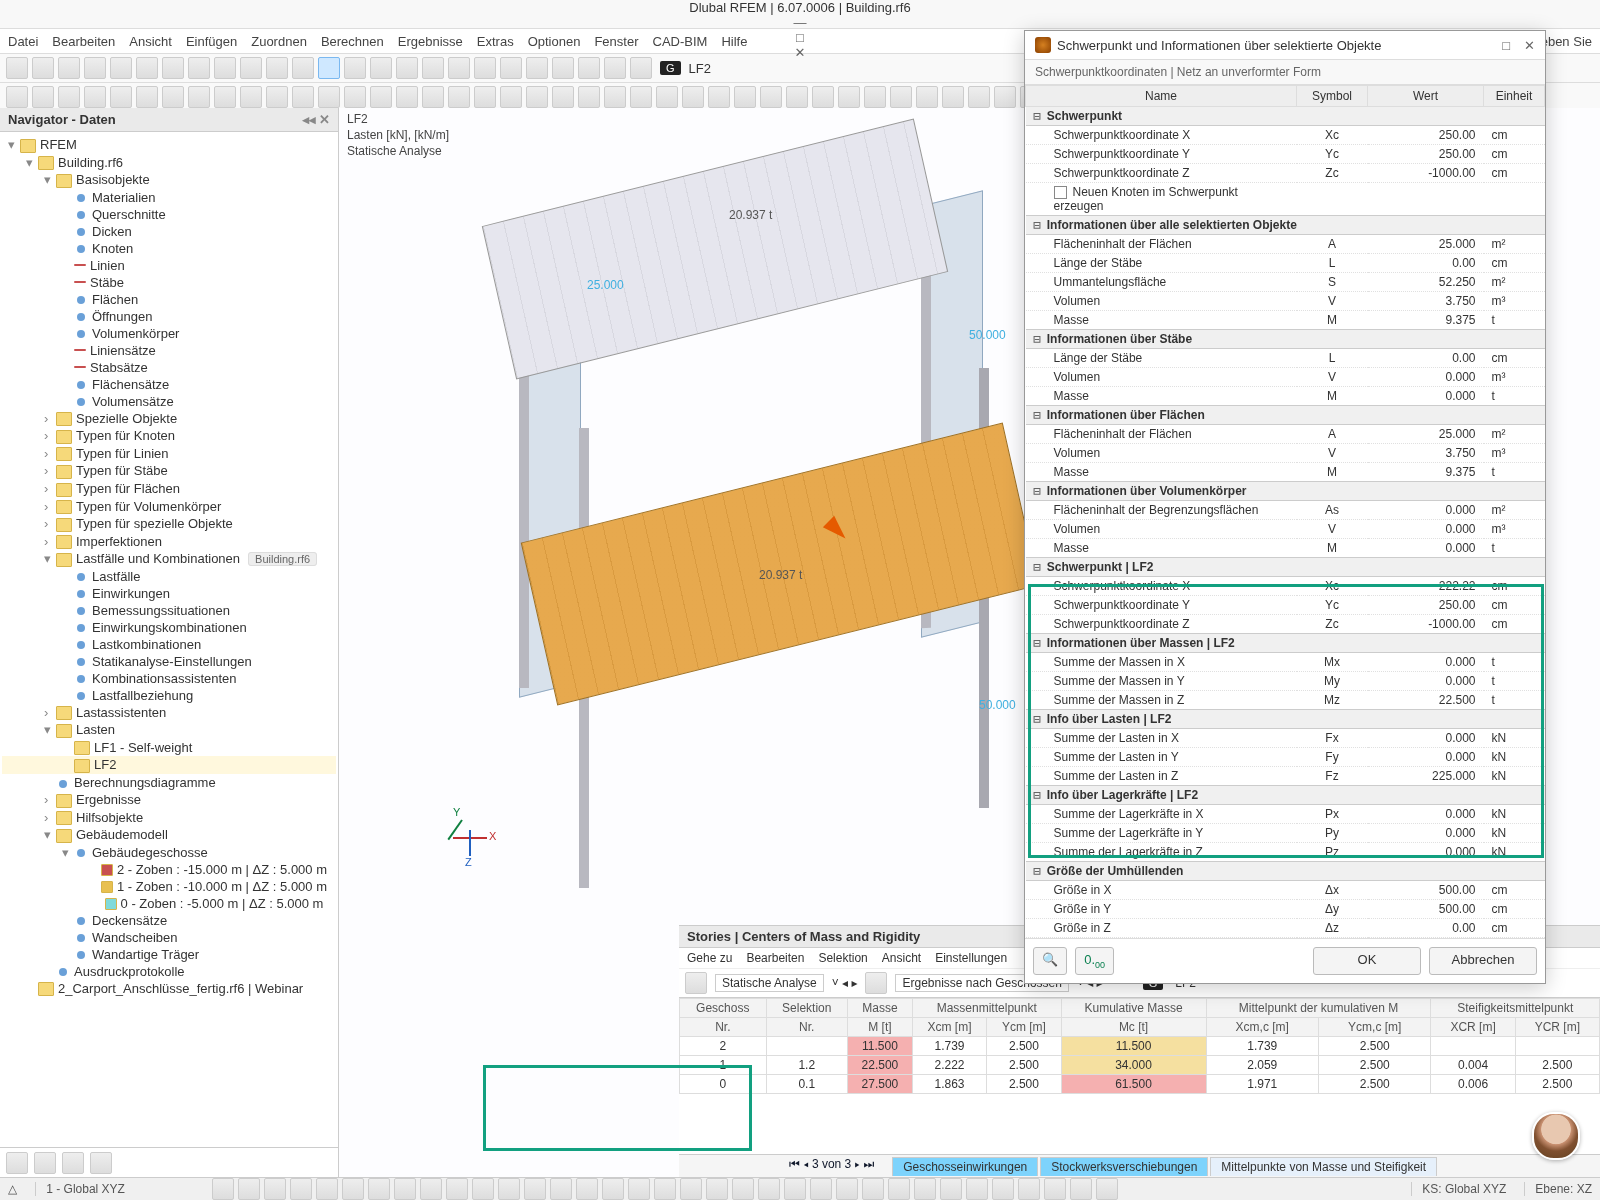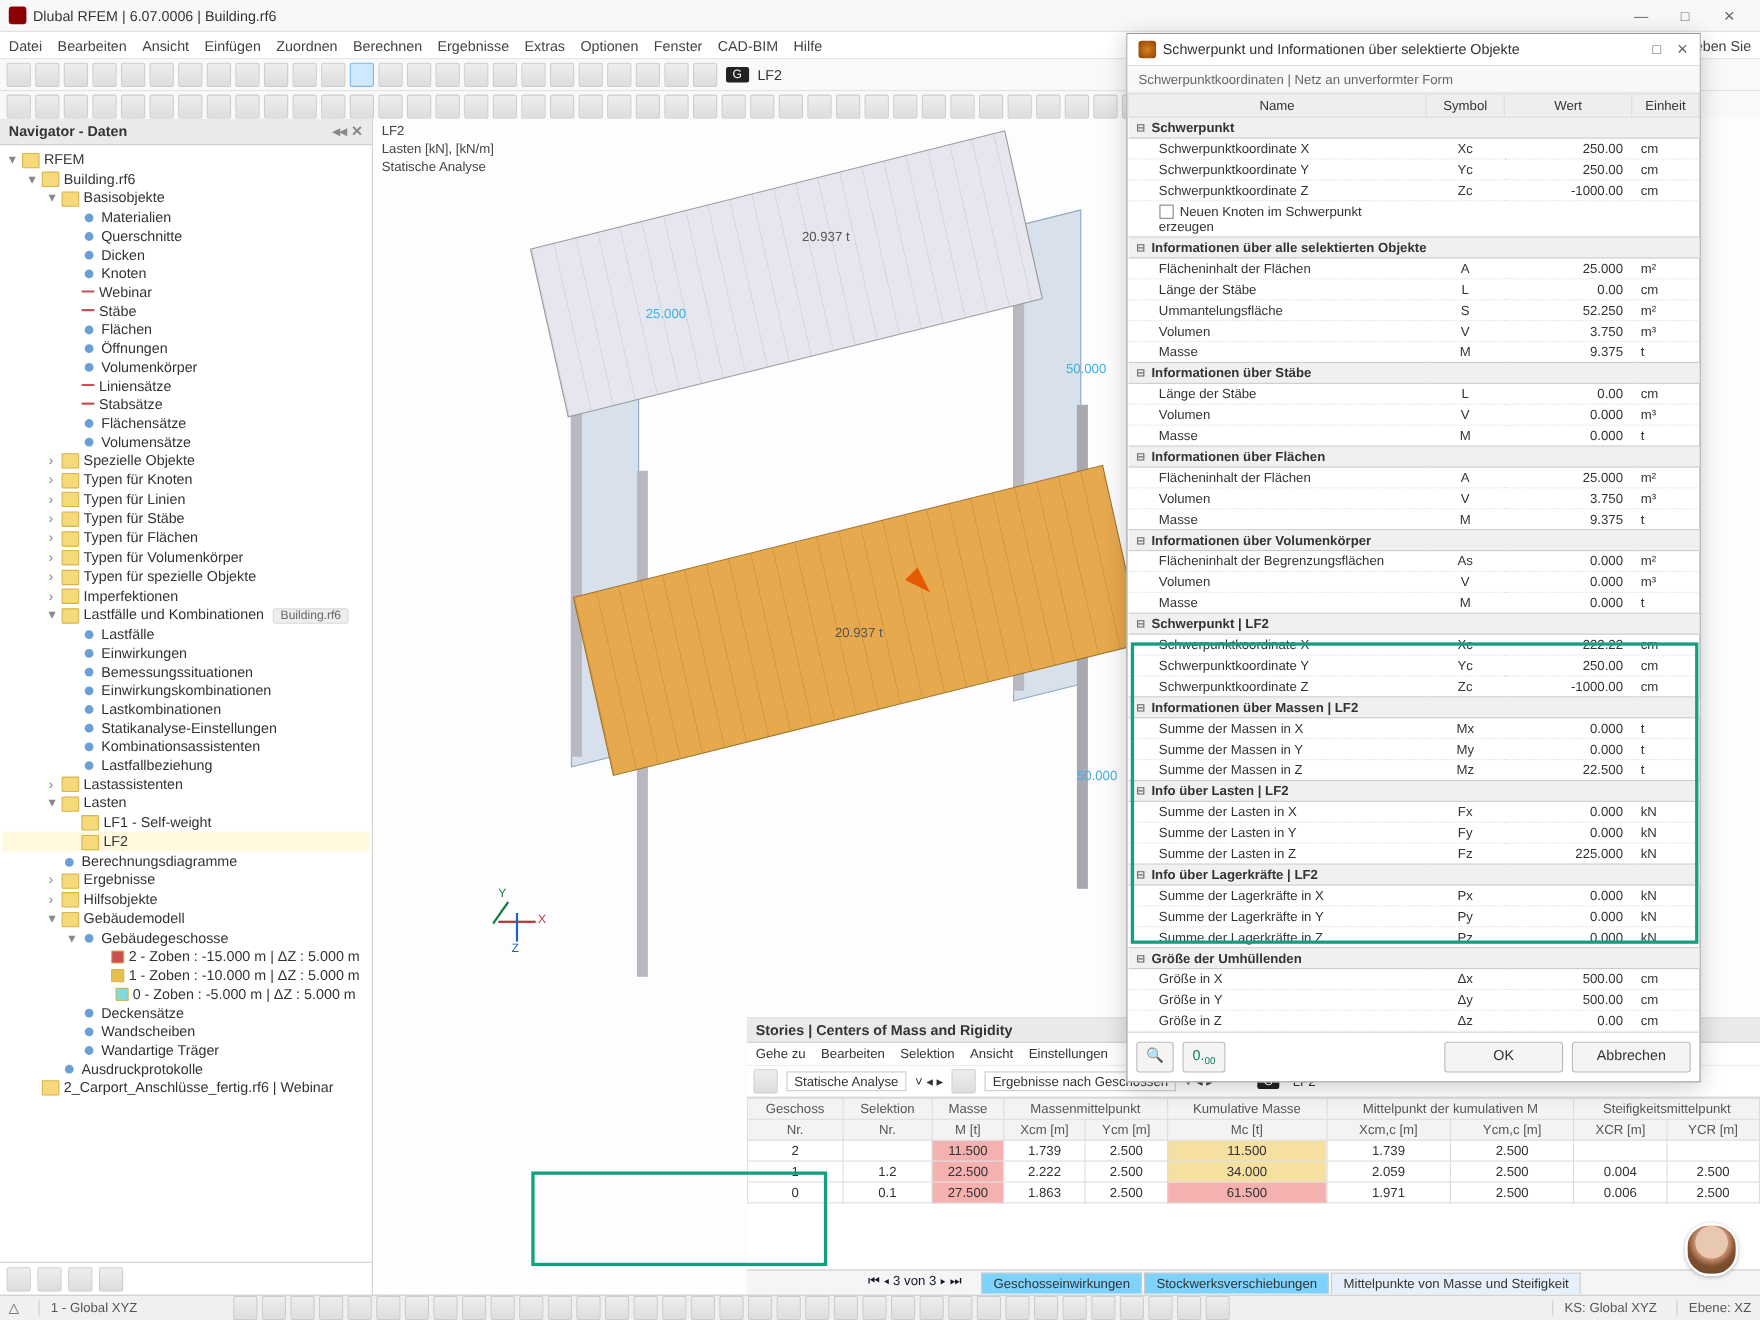--- a/index.html
+++ b/index.html
@@ -14,20 +14,21 @@
     overflow: hidden;
   }
   .titlebar {
     height: 28px;
     background: #f8f8f8;
     border-bottom: 1px solid #ddd;
     display: flex;
     align-items: center;
     padding: 0 8px;
     font-size: 13px;
+    flex-direction: column;
   }
   .titlebar .app-icon {
     width: 16px; height: 16px; background: #8b0000; border-radius: 3px; margin-right: 6px;
   }
   .titlebar .spacer { flex: 1; }
   .titlebar .winbtn { width: 40px; text-align: center; color: #666; cursor: pointer; }
   .menubar {
     height: 24px;
     background: #fff;
     border-bottom: 1px solid #ddd;
@@ -265,21 +266,21 @@
     width: 520px;
     background: #fff;
     border: 1px solid #999;
     box-shadow: 0 4px 20px rgba(0,0,0,0.2);
     display: flex; flex-direction: column;
     z-index: 100;
   }
   .dlg-title {
     background: #fff;
     padding: 6px 10px;
-    display: flex; align-items: flex-start; gap: 6px;
+    display: flex; align-items: center; gap: 6px;
     border-bottom: 1px solid #ddd;
   }
   .dlg-title .dlg-icon {
     width: 16px; height: 16px; background: radial-gradient(#d58020,#8b4000); border-radius: 3px;
   }
   .dlg-winbtns { margin-left: auto; display: flex; gap: 14px; color: #666; }
   .dlg-sub {
     background: #f8f8f8;
     padding: 5px 10px;
     color: #666;
@@ -457,21 +458,21 @@
       <span style="color:#888;">◂◂ ✕</span>
     </div>
     <div class="tree" id="nav-tree">
         <div class="tree-node l1"><span class="arrow">▾</span><span class="ico "></span><span>RFEM</span></div>
         <div class="tree-node l2"><span class="arrow">▾</span><span class="ico "></span><span>Building.rf6</span></div>
         <div class="tree-node l3"><span class="arrow">▾</span><span class="ico "></span><span>Basisobjekte</span></div>
         <div class="tree-node l4"><span class="arrow"></span><span class="ico dot"></span><span>Materialien</span></div>
         <div class="tree-node l4"><span class="arrow"></span><span class="ico dot"></span><span>Querschnitte</span></div>
         <div class="tree-node l4"><span class="arrow"></span><span class="ico dot"></span><span>Dicken</span></div>
         <div class="tree-node l4"><span class="arrow"></span><span class="ico dot"></span><span>Knoten</span></div>
-        <div class="tree-node l4"><span class="arrow"></span><span class="ico line"></span><span>Webinar</span></div>
+        <div class="tree-node l4"><span class="arrow"></span><span class="ico line"></span><span>Linien</span></div>
         <div class="tree-node l4"><span class="arrow"></span><span class="ico line"></span><span>Stäbe</span></div>
         <div class="tree-node l4"><span class="arrow"></span><span class="ico dot"></span><span>Flächen</span></div>
         <div class="tree-node l4"><span class="arrow"></span><span class="ico dot"></span><span>Öffnungen</span></div>
         <div class="tree-node l4"><span class="arrow"></span><span class="ico dot"></span><span>Volumenkörper</span></div>
         <div class="tree-node l4"><span class="arrow"></span><span class="ico line"></span><span>Liniensätze</span></div>
         <div class="tree-node l4"><span class="arrow"></span><span class="ico line"></span><span>Stabsätze</span></div>
         <div class="tree-node l4"><span class="arrow"></span><span class="ico dot"></span><span>Flächensätze</span></div>
         <div class="tree-node l4"><span class="arrow"></span><span class="ico dot"></span><span>Volumensätze</span></div>
         <div class="tree-node l3"><span class="arrow">›</span><span class="ico "></span><span>Spezielle Objekte</span></div>
         <div class="tree-node l3"><span class="arrow">›</span><span class="ico "></span><span>Typen für Knoten</span></div>

